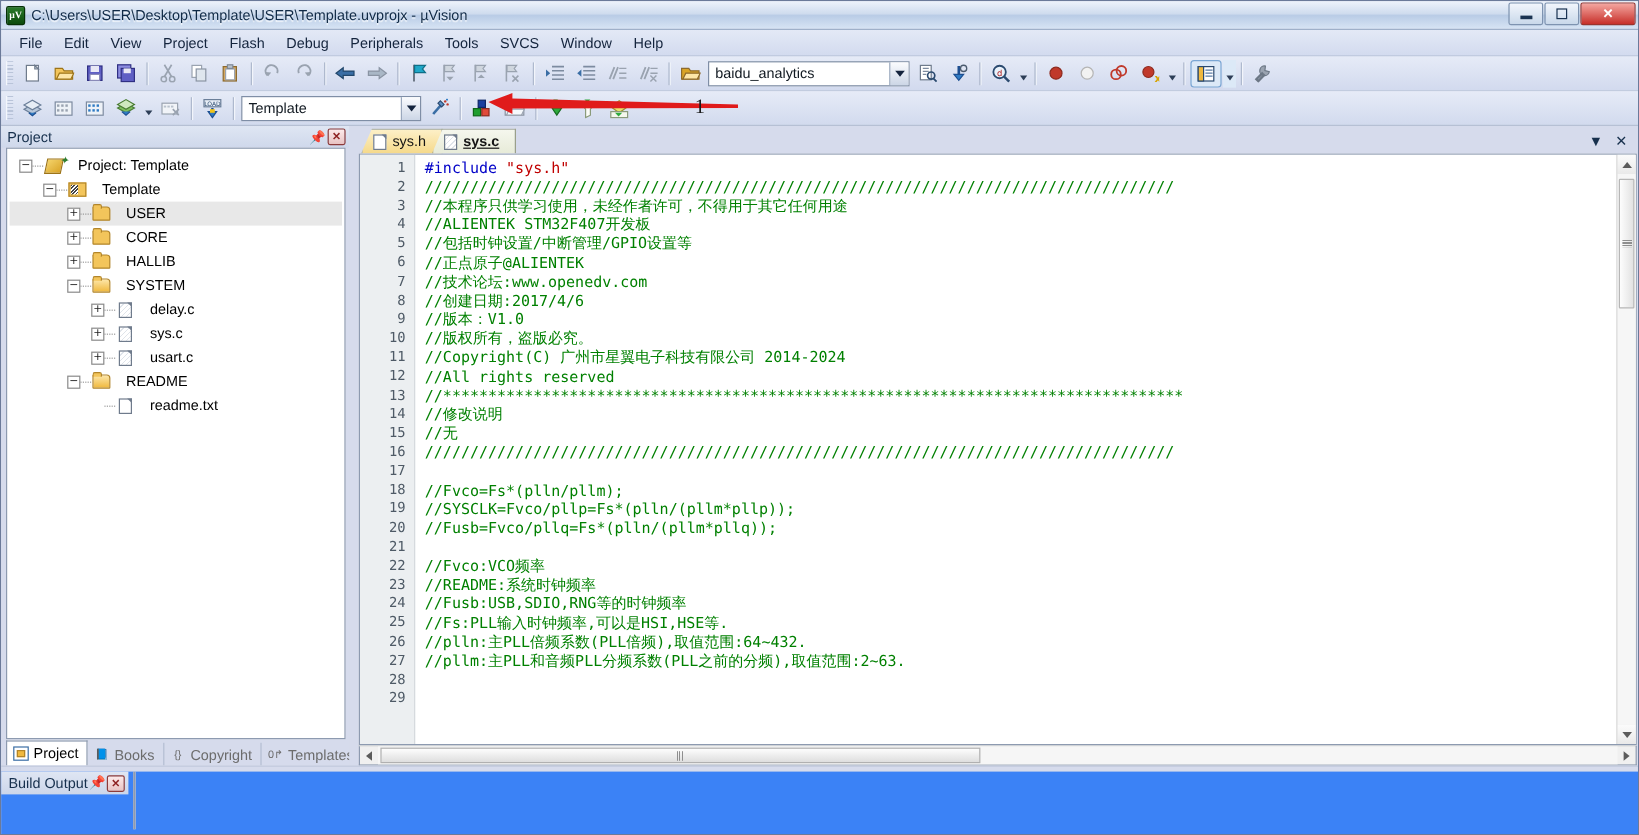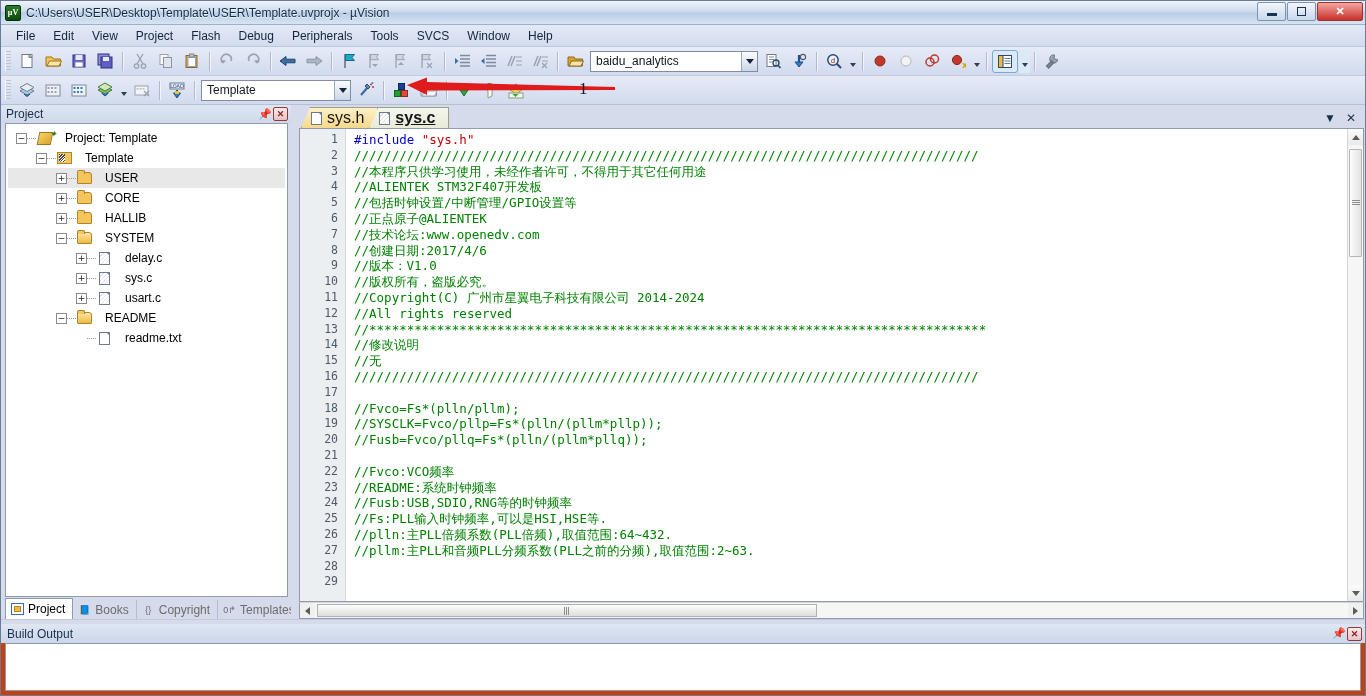--- a/index.html
+++ b/index.html
@@ -143,21 +143,21 @@
   .tabico-prj i { width:7px;height:6px;background:#f0b93f;border:1px solid #b2852a;display:block; }
 
   .vsplit { width: 4px; flex: 0 0 4px; background: #d6dbec; cursor: col-resize; }
 
   
   .editor-area { flex: 1 1 auto; display: flex; flex-direction: column; min-width: 0;
                  background: #d6dbec; }
   .edtabs { height: 23px; flex: 0 0 23px; display: flex; align-items: flex-end;
             background: #d6dbec; padding-left: 6px; position: relative; }
   .edtab { height: 21px; display: flex; align-items: center; gap: 5px; padding: 0 13px 0 9px;
-           font-size: 16px; color: #141414; position: relative;
+           font-size: 12px; color: #141414; position: relative;
            border: 1px solid #9aa08a; border-bottom: none;
            clip-path: polygon(9px 0, 100% 0, calc(100% - 0px) 100%, 0 100%); }
   .edtab.t1 { background: linear-gradient(to bottom,#fdf0c8,#f5d98a); margin-right: -9px; z-index:1; }
   .edtab.t2 { background: linear-gradient(to bottom,#f5f7ee,#e7ebd8); z-index:2;
               border-color:#9aa08a; }
   .edtab .nm { font-weight: normal; }
   .edtab.t2 .nm { font-weight: bold; text-decoration: underline; }
   .edtab-ico { width: 11px; height: 13px; background: #fff; border: 1px solid #6f7b8c; position: relative; flex:0 0 11px;}
   .edtab-ico::after { content:''; position:absolute; right:-1px; top:-1px; border-width:0 4px 4px 0;
                       border-style:solid; border-color:transparent #6f7b8c transparent transparent; }
@@ -204,21 +204,21 @@
                   border-left:5px solid #5b5b5b; }
   .hs-track { flex: 1; height: 15px; position: relative; background: #f6f6f6; }
   .hs-thumb { position: absolute; left: 2px; width: 500px; top: 1px; bottom: 1px;
               background: linear-gradient(to bottom,#fdfdfd,#dedede); border: 1px solid #b0b0b0;
               display:flex;align-items:center;justify-content:center; }
   .hs-thumb i { width: 6px; height: 8px;
                 background: repeating-linear-gradient(to right,#8e8e8e 0 1px,transparent 1px 2px); }
 
   
   .hsplit { height: 5px; flex: 0 0 5px; background: #d6dbec; border-top: 1px solid #c3cadd; }
-  .build { flex: 0 0 auto; display: flex; flex-direction: column; background: #c2410c; }
+  .build { flex: 0 0 auto; display: flex; flex-direction: row; background: #3b82f6; }
   .build-head { height: 19px; display: flex; align-items: center; padding-left: 6px;
                 font-size: 12px; color: #17304d;
                 background: linear-gradient(to bottom,#dfe6f3,#ccd6ea); }
   .build-head .ttl { flex: 1; }
   .build-body { height: 48px; background: #fff; border: 1px solid #8d9ab0; margin: 0 4px 4px 4px; }
 
   
   .anno { position: absolute; pointer-events: none; }
   .anno-circle { left: 362px; top: 71px; width: 33px; height: 29px;
                  border: 3px solid #e01b1b; border-radius: 50%; }

